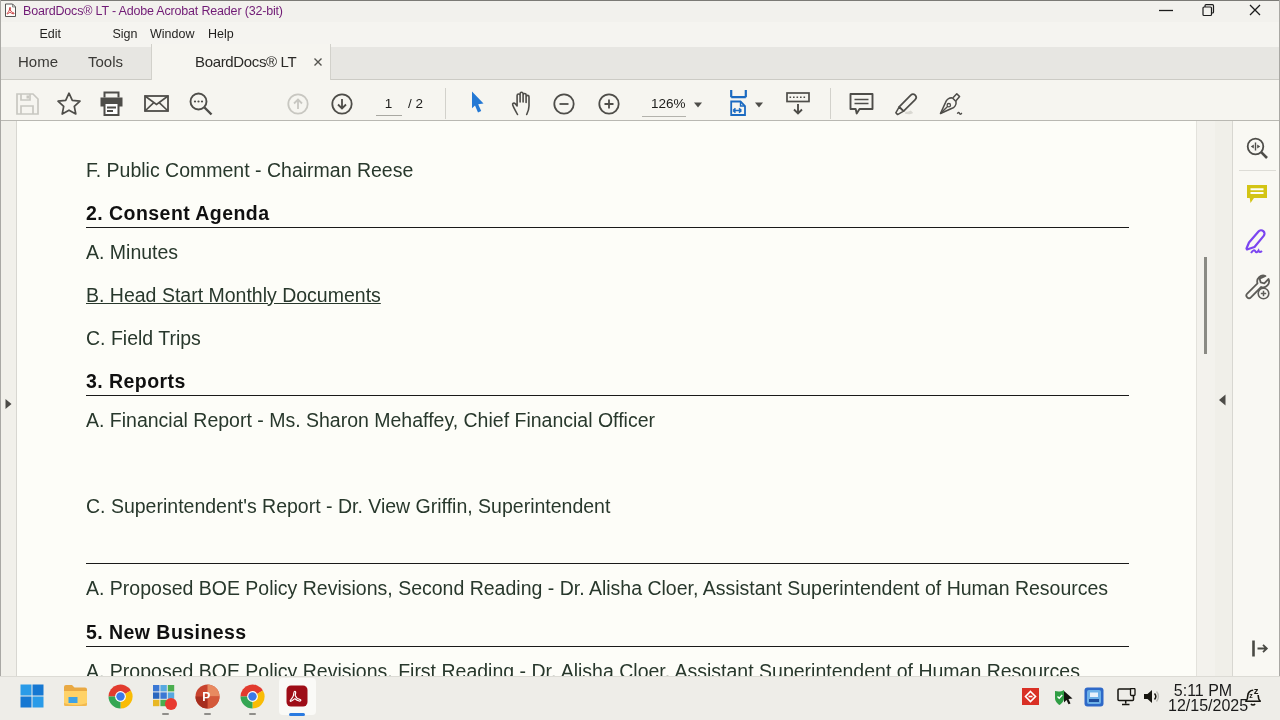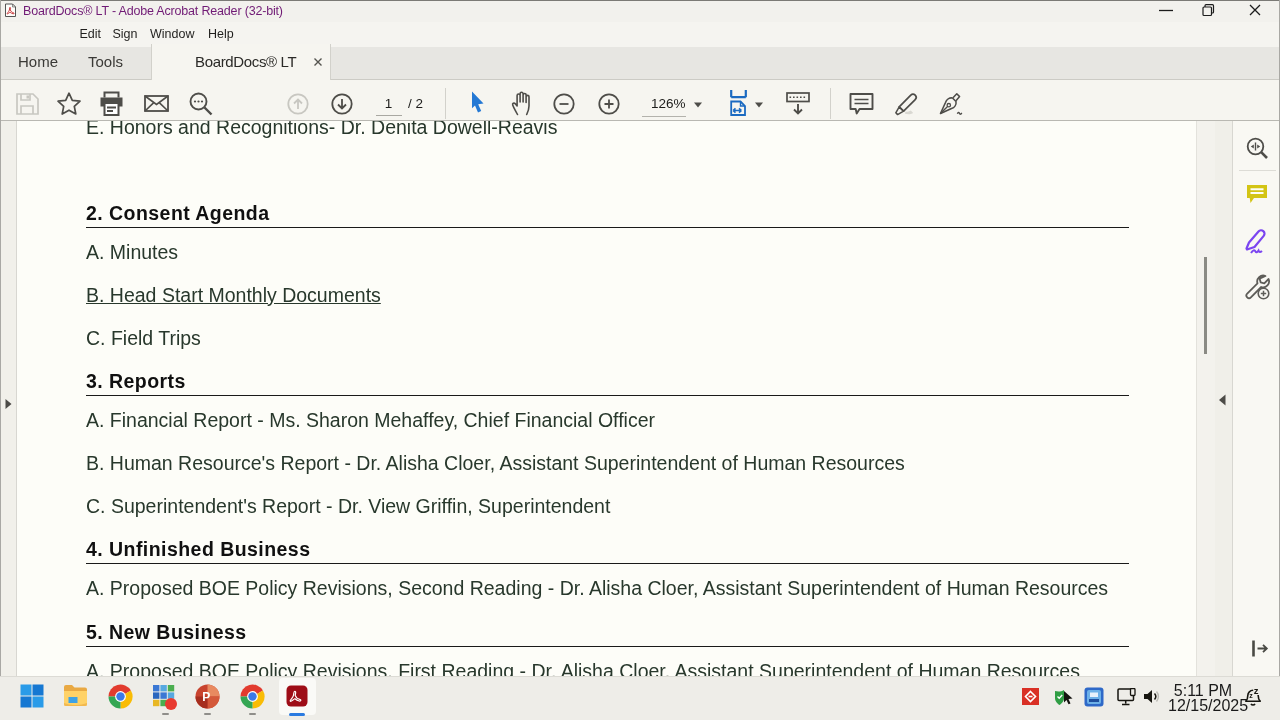--- a/index.html
+++ b/index.html
@@ -32,21 +32,21 @@
 </style>
 </head>
 <body>
 <div class="abs" id="titlebar"></div>
 <div class="abs" style="left:0;top:0;width:1280px;height:1px;background:#7b7a76;z-index:9;"></div>
 <div class="abs" style="left:0;top:0;width:1px;height:676px;background:#a9a8a4;z-index:9;"></div>
 <div class="abs" style="left:1279px;top:0;width:1px;height:676px;background:#a9a8a4;z-index:9;"></div>
 <div class="abs" id="title-text">BoardDocs® LT - Adobe Acrobat Reader (32-bit)</div>
 <div class="abs" id="menubar"></div>
 <div class="menu" style="left:8px;margin-top:40px;">File</div>
-<div class="menu" style="left:39.5px;margin-left:40px;">Edit</div>
+<div class="menu" style="left:39.5px;">Edit</div>
 <div class="menu" style="left:73px;margin-top:44px;">View</div>
 <div class="menu" style="left:112.5px;">Sign</div>
 <div class="menu" style="left:150px;">Window</div>
 <div class="menu" style="left:208px;">Help</div>
 
 <svg class="abs" style="left:1155px;top:0;" width="115" height="20" viewBox="0 0 115 20">
   <path d="M4 10.5 H18" stroke="#1c1c1c" stroke-width="1.3" fill="none"></path>
   <rect x="48" y="7" width="8.5" height="8.5" fill="none" stroke="#1c1c1c" stroke-width="1.2" rx="1"></rect>
   <path d="M50 7 V5.7 a1 1 0 0 1 1-1 h6.5 a1 1 0 0 1 1 1 V12 a1 1 0 0 1-1 1 H56.5" fill="none" stroke="#1c1c1c" stroke-width="1.2"></path>
   <path d="M95 5 l10 10 M105 5 l-10 10" stroke="#1c1c1c" stroke-width="1.3" fill="none"></path>
@@ -165,32 +165,30 @@
 </svg>
 
 <svg class="abs" style="left:937px;top:91px;" width="28" height="26" viewBox="0 0 28 26">
   <path d="M3.5 22.5 L8.5 11.5 C9.5 8.5 12.5 6.5 15.5 7 L19 10.5 C19.5 13.5 17.5 16.5 14.5 17.5 Z" fill="none" stroke="#4e4d49" stroke-width="1.6" stroke-linejoin="round"></path>
   <path d="M3.5 22.5 L10.3 15.7" stroke="#4e4d49" stroke-width="1.4"></path>
   <circle cx="11.8" cy="14.2" r="1.7" fill="none" stroke="#4e4d49" stroke-width="1.3"></circle>
   <path d="M16 6.8 L19.8 2.8 L22.6 5.6 L19 9.7" fill="none" stroke="#4e4d49" stroke-width="1.5" stroke-linejoin="round"></path>
   <path d="M20.3 22.8 q1.2-2.4 2.2-0.4 q1 1.9 2.3-0.5" fill="none" stroke="#4e4d49" stroke-width="1.3"></path>
 </svg>
 <div class="abs" id="docarea">
-  <div class="docline" style="top:-5px;">E. Honors and Recognitions- Dr. Denita Dowell-Reavis</div>
+  <div class="docline" style="top:38.2px;">F. Public Comment - Chairman Reese</div>
   <div class="dochead" style="top:81.2px;">2. Consent Agenda</div>
   <div class="docrule" style="top:105.8px;"></div>
   <div class="docline" style="top:119.6px;">A. Minutes</div>
   <div class="docline" style="top:162.7px;text-decoration:underline;">B. Head Start Monthly Documents</div>
   <div class="docline" style="top:206px;">C. Field Trips</div>
   <div class="dochead" style="top:249px;">3. Reports</div>
   <div class="docrule" style="top:273.6px;"></div>
   <div class="docline" style="top:287.5px;">A. Financial Report - Ms. Sharon Mehaffey, Chief Financial Officer</div>
-  <div class="docline" style="top:330.7px;">B. Human Resource's Report - Dr. Alisha Cloer, Assistant Superintendent of Human Resources</div>
   <div class="docline" style="top:374px;">C. Superintendent's Report - Dr. View Griffin, Superintendent</div>
-  <div class="dochead" style="top:417px;">4. Unfinished Business</div>
   <div class="docrule" style="top:441.6px;"></div>
   <div class="docline" style="top:455.5px;">A. Proposed BOE Policy Revisions, Second Reading - Dr. Alisha Cloer, Assistant Superintendent of Human Resources</div>
   <div class="dochead" style="top:500px;">5. New Business</div>
   <div class="docrule" style="top:524.6px;"></div>
   <div class="docline" style="top:538.6px;">A. Proposed BOE Policy Revisions, First Reading - Dr. Alisha Cloer, Assistant Superintendent of Human Resources</div>
 </div>
 
 <svg class="abs" style="left:3px;top:397px;z-index:5;" width="10" height="14" viewBox="0 0 10 14">
   <path d="M2.5 2 L8.5 7 L2.5 12 Z" fill="#4c4b47"></path>
 </svg>

